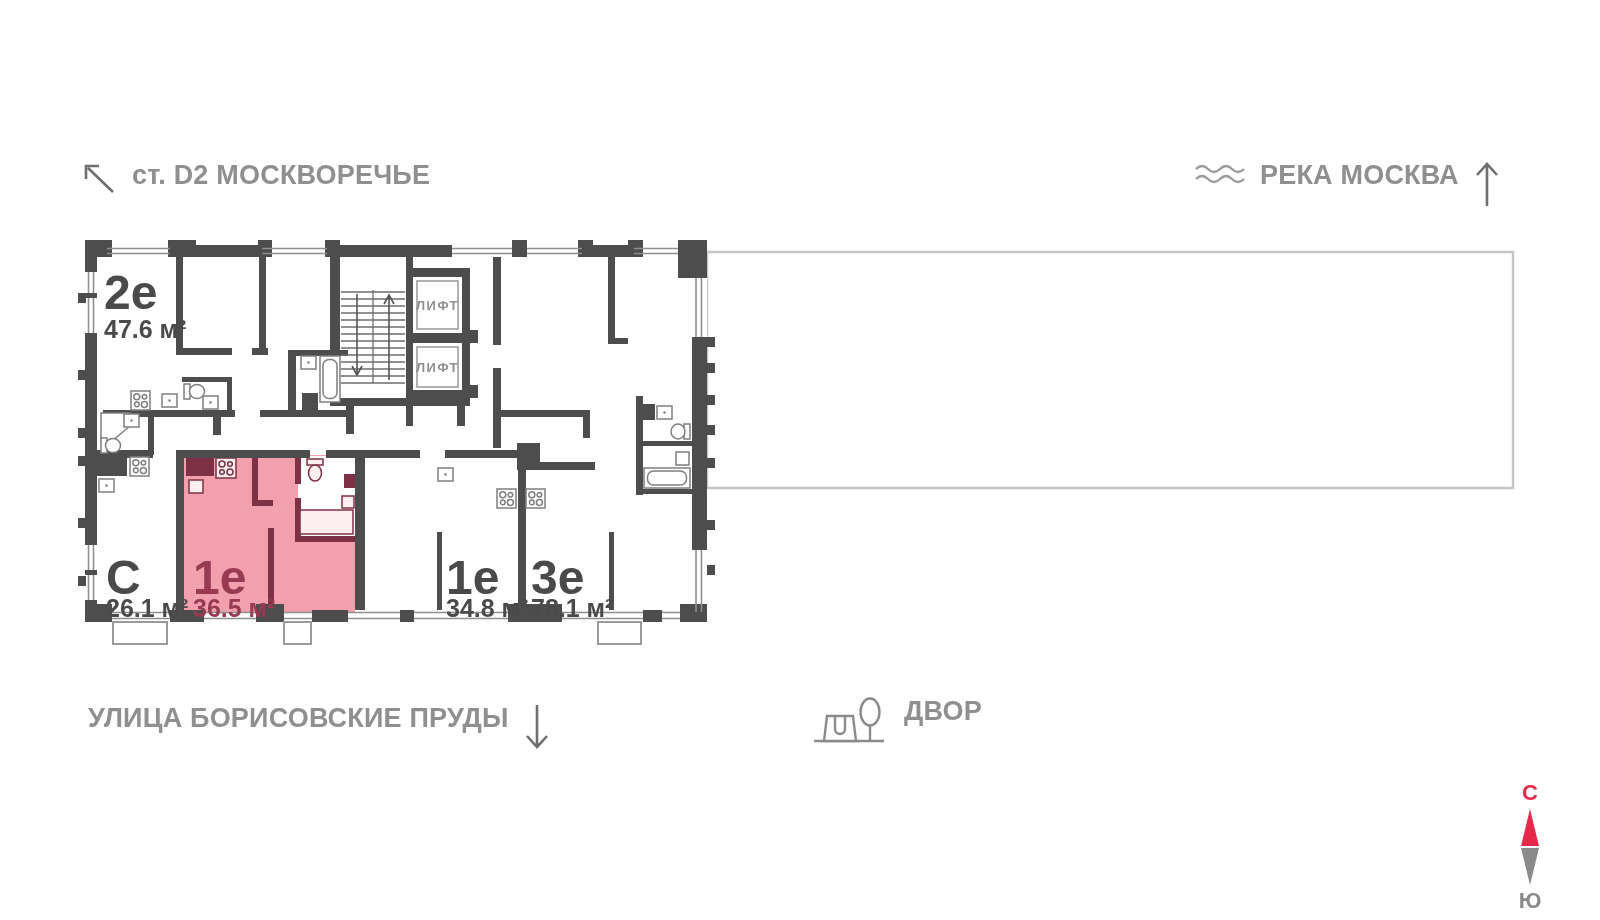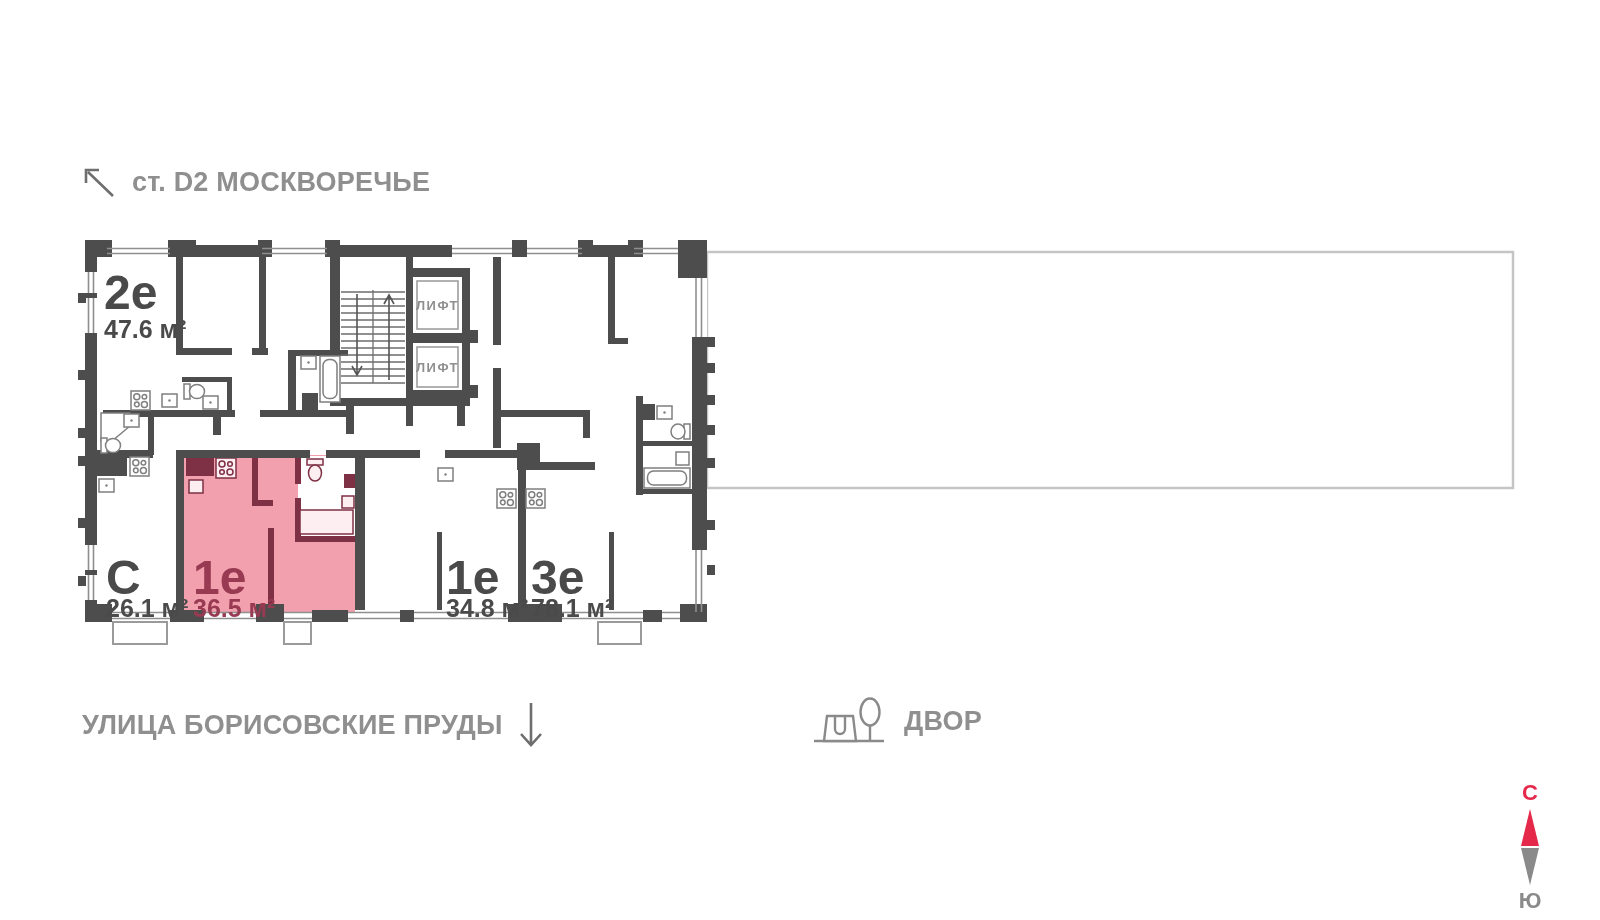--- a/index.html
+++ b/index.html
@@ -1,18 +1,18 @@
 <!DOCTYPE html>
 <html><head>
 <meta charset="utf-8">
 <style>
   html,body{margin:0;padding:0;background:#fff;}
   .stage{position:relative;width:1600px;height:920px;background:#fff;overflow:hidden;
          font-family:"Liberation Sans",sans-serif;}
-  .ann{position:absolute;display:flex;align-items:center;gap:14px;color:#8f8f8f;
+  .ann{position:absolute;display:flex;gap:14px;color:#8f8f8f;
        font-weight:700;font-size:27px;letter-spacing:.2px;white-space:nowrap;}
   .ann svg{flex:0 0 auto;display:block;}
   .plan-svg{position:absolute;left:0;top:0;}
   .wall{fill:#4d4d4d;}
   .mwall{fill:#7e3044;}
   .glz{stroke:#8f8f8f;stroke-width:1.6;}
   .fx{stroke:#7f7f7f;stroke-width:1.5;fill:#fff;}
   .fxm{stroke:#7e3044;stroke-width:1.5;fill:#fdeef1;}
   .bay{stroke:#9a9a9a;stroke-width:2;fill:#fff;}
   .stair{stroke:#6e6e6e;stroke-width:1.3;fill:none;}
@@ -287,22 +287,31 @@
     </g>
   </svg>
 
   <div class="ann" style="left:80px;top:160px;height:44px;">
     <svg width="38" height="36" viewBox="0 0 38 36">
       <path d="M33 32 8 8 M6 19V6H19" stroke="#6e6e6e" stroke-width="2.6" fill="none"></path>
     </svg>
     <span>ст. D2 МОСКВОРЕЧЬЕ</span>
   </div>
 
-
-  <div class="ann" style="left:82px;top:703px;height:44px;">
+  <div class="ann" style="left:1194px;top:160px;height:44px;">
+    <svg width="52" height="28" viewBox="0 0 52 28">
+      <path d="M2 9q6-6 12 0t12 0 12 0 12 0 M2 19q6-6 12 0t12 0 12 0 12 0" stroke="#9a9a9a" stroke-width="2.4" fill="none"></path>
+    </svg>
+    <span>РЕКА МОСКВА</span>
+    <svg width="28" height="48" viewBox="0 0 28 48">
+      <path d="M14 46V5 M4 15 14 4 24 15" stroke="#6e6e6e" stroke-width="2.6" fill="none"></path>
+    </svg>
+  </div>
+
+  <div class="ann" style="left:88px;top:703px;height:44px;">
     <span>УЛИЦА БОРИСОВСКИЕ ПРУДЫ</span>
     <svg width="28" height="48" viewBox="0 0 28 48">
       <path d="M14 2V43 M4 33 14 44 24 33" stroke="#6e6e6e" stroke-width="2.6" fill="none"></path>
     </svg>
   </div>
 
   <div class="ann" style="left:812px;top:696px;height:50px;gap:18px;">
     <svg width="74" height="50" viewBox="0 0 74 50">
       <path d="M2 45H72" stroke="#8a8a8a" stroke-width="2.4" fill="none"></path>
       <path d="M15 20H41L44 45H12Z" stroke="#8a8a8a" stroke-width="2.4" fill="#fff"></path>

